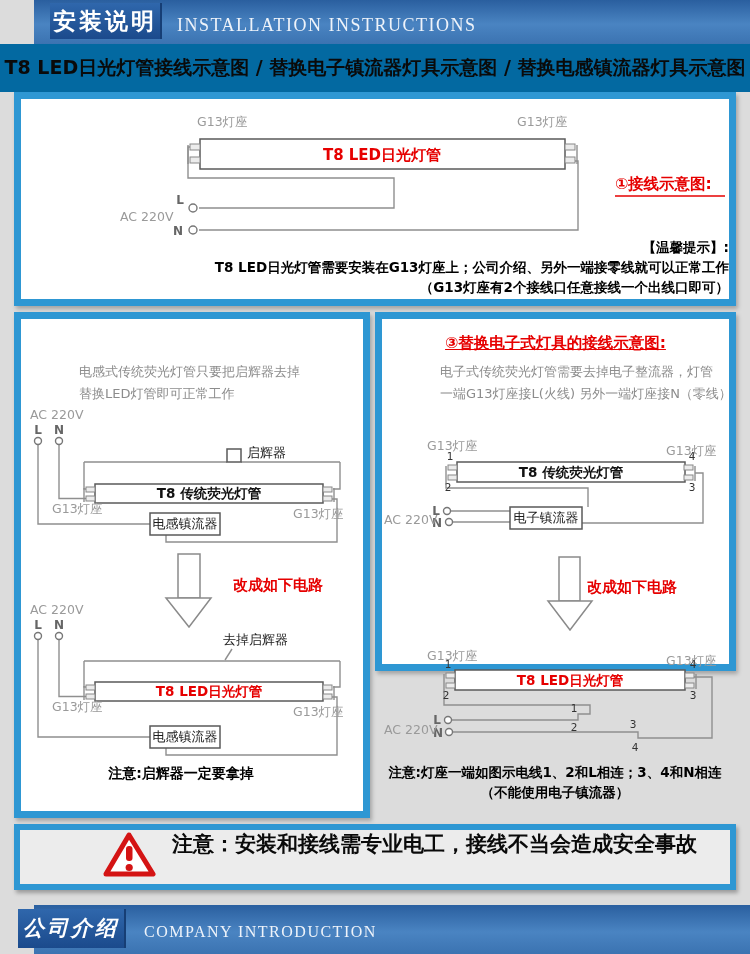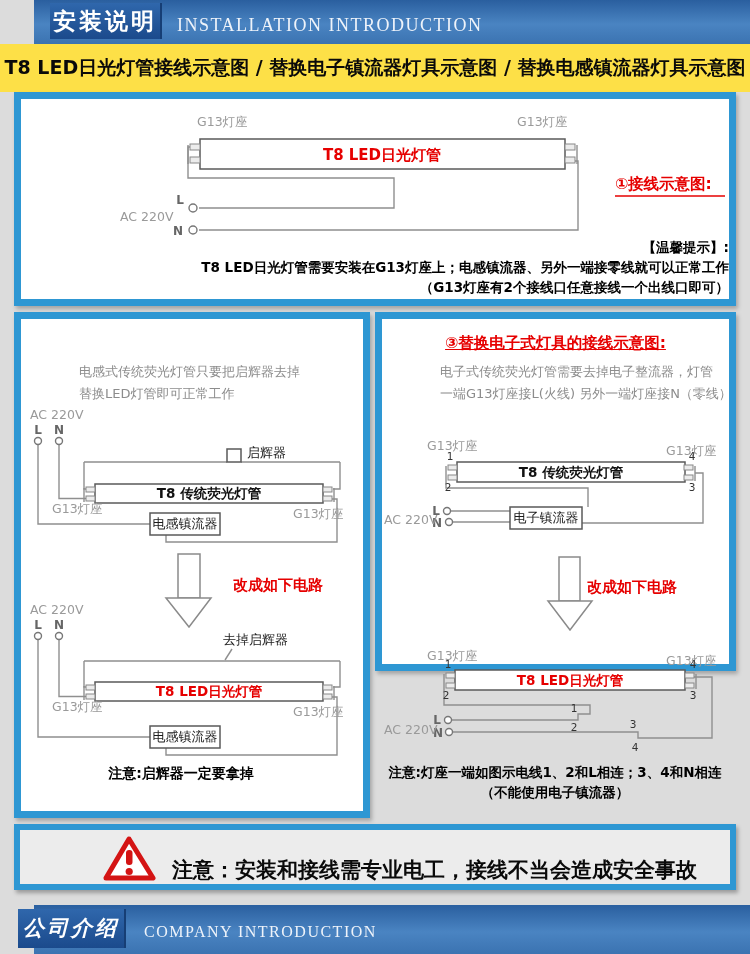--- a/index.html
+++ b/index.html
@@ -11,21 +11,21 @@
   .bar-bottom{top:905px;height:49px;}
   .tag-box{position:absolute;background:linear-gradient(180deg,#2f67ac 0%,#1b4a8c 100%);
            color:#fff;font-weight:bold;text-align:center;letter-spacing:3px;
            box-shadow:2px 0 0 #163e75;}
   .tag-top{left:16px;top:3px;width:110px;height:36px;line-height:36px;font-size:23px;}
   .tag-bottom{left:18px;top:909px;width:106px;height:39px;line-height:39px;font-size:21px;font-style:italic;}
   .bar-en{position:absolute;color:#eef3fa;font-family:"Liberation Serif",serif;letter-spacing:1.5px;}
   .en-top{left:143px;top:15px;font-size:18px;}
   .en-bottom{left:144px;top:923px;font-size:16px;}
   
-  .title-band{position:absolute;left:0;top:44px;width:750px;height:48px;background:#fde047;
+  .title-band{position:absolute;left:0;top:44px;width:750px;height:48px;background:#0369a1;
               display:flex;align-items:center;justify-content:center;}
   .title-band div{font-size:19px;font-weight:bold;color:#0a0a0a;white-space:nowrap;}
   
   .panel{position:absolute;background:#ffffff;border:7px solid #2e97d3;box-sizing:border-box;
          box-shadow:2px 3px 4px rgba(0,0,0,.25);}
   .p1{left:14px;top:92px;width:722px;height:214px;}
   .p2{left:14px;top:312px;width:356px;height:506px;}
   .p3{left:375px;top:312px;width:361px;height:359px;}
   .tips{text-align:right;font-size:13.5px;font-weight:bold;color:#000;line-height:20px;margin-top:0;}
   .ptitle{margin-top:14px;text-align:center;font-size:15.5px;font-weight:bold;color:#e60000;
@@ -45,32 +45,32 @@
   .t-tube{fill:#111;font-size:13.5px;font-weight:bold;}
   .t-tube-red{fill:#e60000;font-size:13.5px;font-weight:bold;}
   .t-tube-red15{fill:#e60000;font-size:15px;font-weight:bold;}
   .t-red15{fill:#e60000;font-size:15px;font-weight:bold;}
   .t-red-ul{fill:#e60000;font-size:15.5px;font-weight:bold;}
   .t-pin{fill:#333;font-size:10.5px;}
   .t-note{fill:#000;font-size:14px;font-weight:bold;}
   
   .warn{position:absolute;left:14px;top:824px;width:722px;height:66px;background:#ececec;
         border:6px solid #2e97d3;box-sizing:border-box;box-shadow:2px 3px 4px rgba(0,0,0,.3);
-        display:flex;align-items:flex-end;}
+        display:flex;align-items:flex-start;}
   .warn-icon{margin-left:82px;flex:0 0 auto;}
   .warn-text{margin-left:14px;font-size:21px;font-weight:bold;color:#0a0a0a;white-space:nowrap;}
 </style>
 </head>
 <body>
 
 <div class="page">
 
   <div class="bar bar-top">
     <div class="tag-box tag-top">安装说明</div>
-    <div class="bar-en en-top">INSTALLATION INTRODUCTION</div>
+    <div class="bar-en en-top">INSTALLATION INSTRUCTIONS</div>
   </div>
 
   <div class="title-band">
     <div>T8  LED日光灯管接线示意图 / 替换电子镇流器灯具示意图 / 替换电感镇流器灯具示意图</div>
   </div>
 
   <div class="panel p1">
     <svg class="dsvg" style="top:0" width="708" height="138" viewBox="0 0 708 138">
       <text class="t-gray" x="176" y="27">G13灯座</text>
       <text class="t-gray" x="496" y="27">G13灯座</text>
@@ -86,21 +86,21 @@
       <circle class="term" cx="172" cy="109" r="4"></circle>
       <circle class="term" cx="172" cy="131" r="4"></circle>
       <text class="t-lab" x="163" y="105" text-anchor="end">L</text>
       <text class="t-lab" x="162" y="136" text-anchor="end">N</text>
       <text class="t-gray" x="99" y="122">AC 220V</text>
       <text class="t-red-ul" x="594" y="90">①接线示意图:</text>
       <path d="M594,97 H704" stroke="#e60000" stroke-width="1.5"></path>
     </svg>
     <div class="tips" style="position:absolute;left:0;top:138px;width:708px;">
       <div>【温馨提示】:</div>
-      <div>T8 LED日光灯管需要安装在G13灯座上；电感镇流器、另外一端接零线就可以正常工作</div>
+      <div>T8 LED日光灯管需要安装在G13灯座上；公司介绍、另外一端接零线就可以正常工作</div>
       <div>（G13灯座有2个接线口任意接线一个出线口即可）</div>
     </div>
   </div>
 
   <div class="panel p2">
     <div class="pdesc" style="top:44px">电感式传统荧光灯管只要把启辉器去掉</div>
     <div class="pdesc" style="top:66px">替换LED灯管即可正常工作</div>
     <svg class="dsvg" style="top:86px" width="342" height="383" viewBox="0 0 342 383">
 
       <text class="t-gray" x="9" y="14">AC 220V</text>

